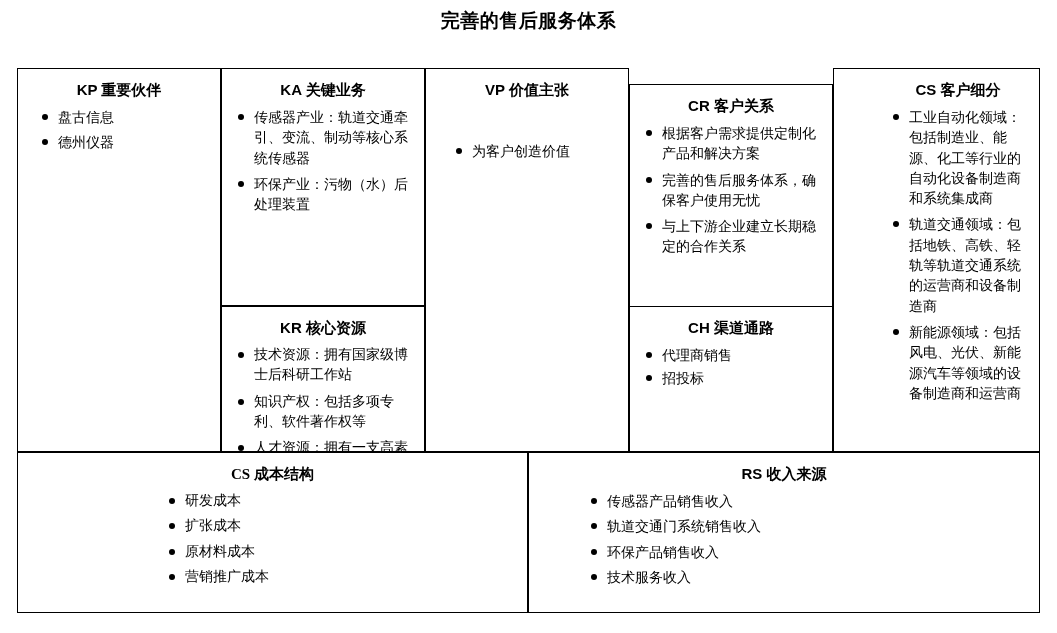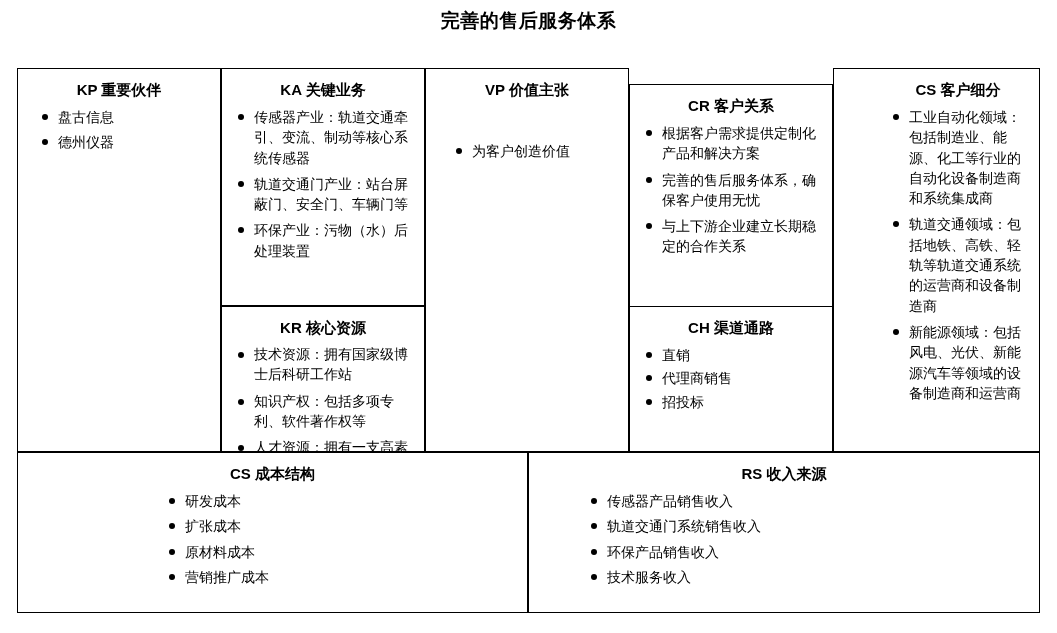--- a/index.html
+++ b/index.html
@@ -70,21 +70,21 @@
     border-radius: 50%;
   }
   
   #cell-kp { left: 0px;   top: 0px;   width: 204px; height: 384px; }
   #cell-ka { left: 204px; top: 0px;   width: 204px; height: 238px; }
   #cell-kr { left: 204px; top: 238px; width: 204px; height: 146px; }
   #cell-vp { left: 408px; top: 0px;   width: 204px; height: 384px; }
   #cell-cr { left: 612px; top: 0px;   width: 204px; height: 238px; margin-top: 16px; }
   #cell-ch { left: 612px; top: 238px; width: 204px; height: 146px; }
   #cell-cs-seg { left: 816px; top: 0px; width: 207px; height: 384px; padding-left: 43px; }
-  #cell-cost { left: 0px;   top: 384px; width: 511px; height: 161px; }
+  #cell-cost { left: 0px;   top: 384px; width: 511px; height: 161px; font-family: Liberation Serif, serif; }
   #cell-rev  { left: 511px; top: 384px; width: 512px; height: 161px; }
 
   #cell-kp ul.items { padding-left: 18px; }
   #cell-vp ul.items { margin-top: 42px; padding-left: 24px; }
   #cell-cost ul.items { padding-left: 145px; }
   #cell-rev ul.items { padding-left: 56px; }
   #cell-cost ul.items li, #cell-rev ul.items li { margin-bottom: 5px; }
   #cell-kp ul.items li { margin-bottom: 5px; }
   #cell-cs-seg ul.items li { margin-bottom: 6px; }
   #cell-cr ul.items li { margin-bottom: 6px; }
@@ -103,21 +103,20 @@
     <ul class="items">
       <li>盘古信息</li>
       <li>德州仪器</li>
     </ul>
   </div>
 
   <div class="cell" id="cell-ka">
     <div class="cell-title">KA 关键业务</div>
     <ul class="items">
       <li>传感器产业：轨道交通牵引、变流、制动等核心系统传感器</li>
-      <li>轨道交通门产业：站台屏蔽门、安全门、车辆门等</li>
       <li>环保产业：污物（水）后处理装置</li>
     </ul>
   </div>
 
   <div class="cell" id="cell-kr">
     <div class="cell-title">KR 核心资源</div>
     <ul class="items">
       <li>技术资源：拥有国家级博士后科研工作站</li>
       <li>知识产权：包括多项专利、软件著作权等</li>
       <li>人才资源：拥有一支高素质的研发团队</li>
@@ -136,21 +135,20 @@
     <ul class="items">
       <li>根据客户需求提供定制化产品和解决方案</li>
       <li>完善的售后服务体系，确保客户使用无忧</li>
       <li>与上下游企业建立长期稳定的合作关系</li>
     </ul>
   </div>
 
   <div class="cell" id="cell-ch">
     <div class="cell-title">CH 渠道通路</div>
     <ul class="items">
-      <li>直销</li>
       <li>代理商销售</li>
       <li>招投标</li>
     </ul>
   </div>
 
   <div class="cell" id="cell-cs-seg">
     <div class="cell-title">CS 客户细分</div>
     <ul class="items">
       <li>工业自动化领域：包括制造业、能源、化工等行业的自动化设备制造商和系统集成商</li>
       <li>轨道交通领域：包括地铁、高铁、轻轨等轨道交通系统的运营商和设备制造商</li>

